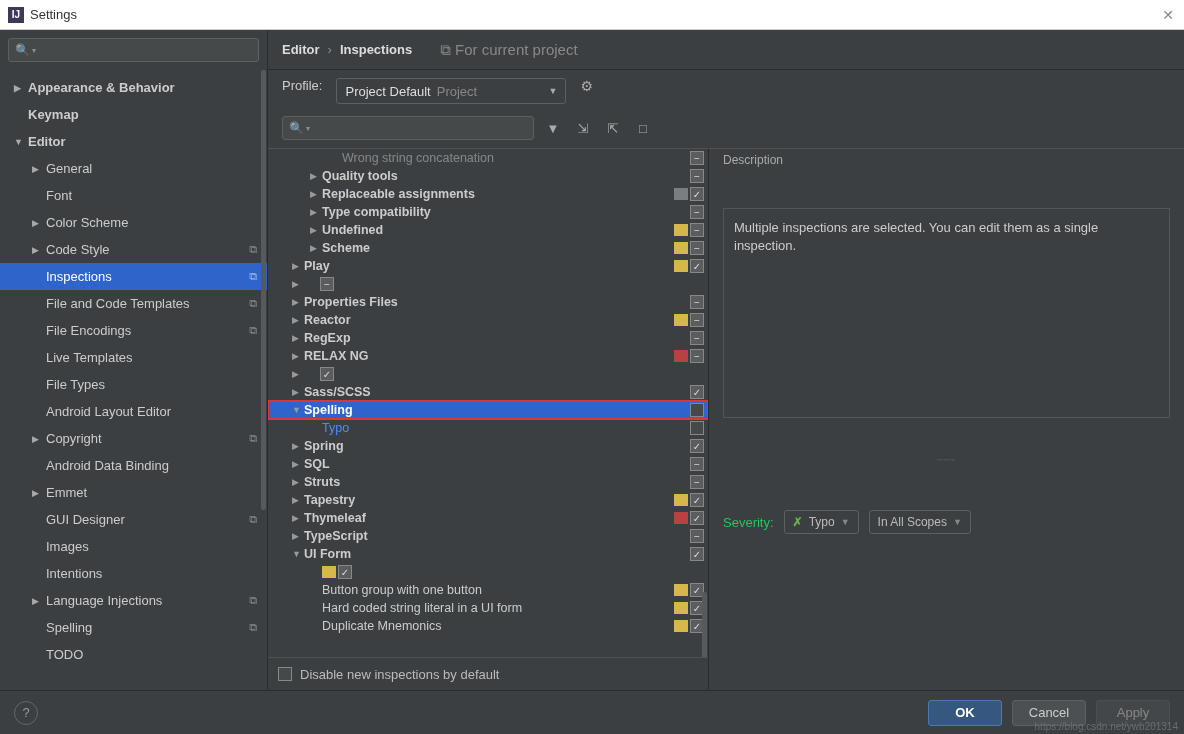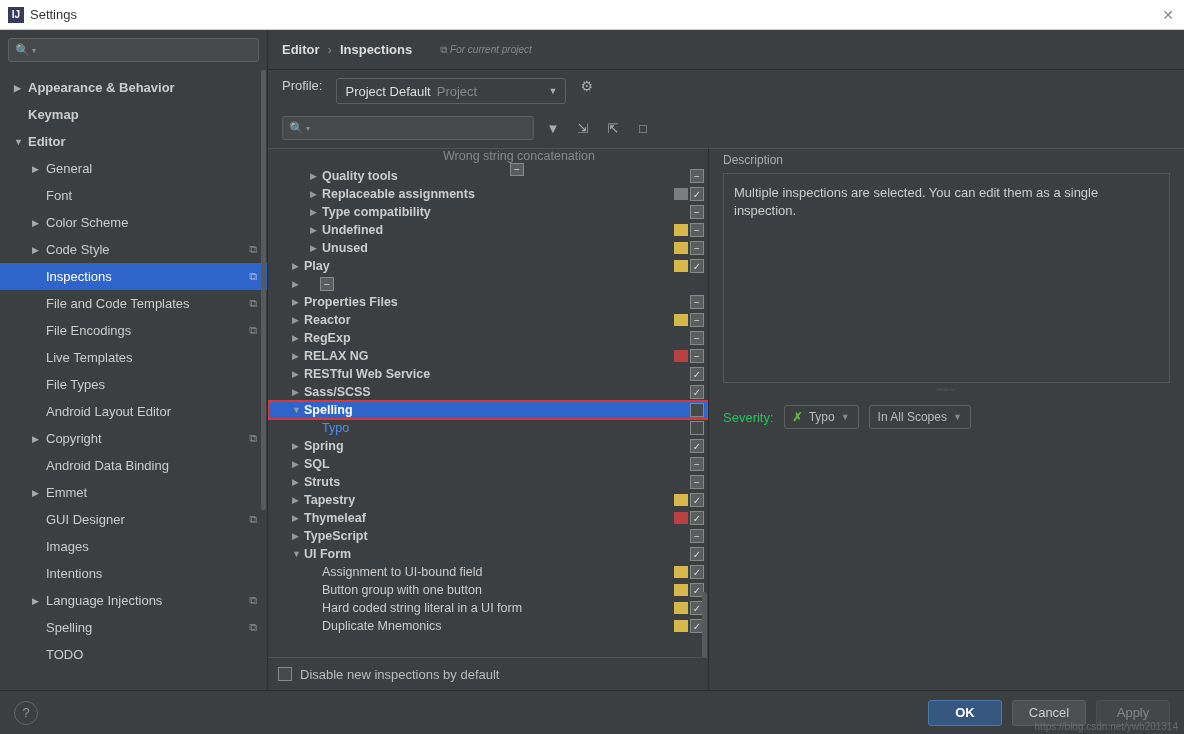--- a/index.html
+++ b/index.html
@@ -27,21 +27,21 @@
 .tree-item .label { flex: 1; }
 .tree-item .copy-icon { opacity: 0.5; font-size: 11px; }
 .ind-0 { padding-left: 14px; }
 .ind-1 { padding-left: 32px; }
 .scroll-thumb-left { position: absolute; right: 1px; top: 0; width: 5px; height: 440px; background: #565a5c; border-radius: 2px; }
 
 .main { flex: 1; display: flex; flex-direction: column; background: #3c3f41; }
 .breadcrumb { height: 40px; display: flex; align-items: center; padding: 0 14px; border-bottom: 1px solid #2b2b2b; }
 .breadcrumb .crumb { color: #ddd; font-weight: bold; }
 .breadcrumb .sep { margin: 0 8px; color: #888; }
-.breadcrumb .proj { margin-left: 28px; color: #888; font-style: italic; font-size: 10px; }
+.breadcrumb .proj { margin-left: 28px; color: #888; font-size: 15px; }
 .breadcrumb .proj::before { content: "⧉ "; font-style: normal; }
 
 .profile-row { display: flex; align-items: flex-start; padding: 8px 14px; gap: 14px; }
 .profile-row .lbl { color: #ccc; }
 .profile-select { width: 230px; height: 26px; border: 1px solid #5d5f60; background: #3c3f41; border-radius: 3px; display: flex; align-items: center; padding: 0 8px; color: #ddd; }
 .profile-select .sec { color: #888; margin-left: 6px; }
 .profile-select .dd { margin-left: auto; font-size: 9px; color: #aaa; }
 .gear { color: #aaa; font-size: 14px; }
 
 .toolbar-row { display: flex; align-items: center; padding: 4px 14px 8px; gap: 8px; }
@@ -53,35 +53,35 @@
 .inspect-list { position: absolute; inset: 0; padding-top: 0; }
 .i-row { display: flex; align-items: center; height: 18px; color: #ccc; font-size: 12.5px; position: relative; }
 .i-row .arrow { width: 12px; font-size: 9px; color: #999; }
 .i-row .lbl { flex: 1; }
 .i-row.bold .lbl { font-weight: bold; }
 .i-row.selected { background: #2f65ca; color: #fff; }
 .i-row.highlighted { outline: 2px solid #d93838; outline-offset: -1px; }
 .i-row.sub-selected .lbl { color: #4a8cff; }
 .il-1 { padding-left: 24px; }
 .il-2 { padding-left: 42px; }
-.il-3 { padding-left: 62px; flex-direction: column; }
+.il-3 { padding-left: 62px; }
 .status-box { width: 14px; height: 12px; margin-right: 2px; }
 .sb-yellow { background: #d6b84a; }
 .sb-red { background: #b94141; }
 .sb-gray { background: #7a7e80; }
 .chk { width: 14px; height: 14px; border: 1px solid #888; background: #5a5d5e; display: flex; align-items: center; justify-content: center; font-size: 10px; color: #ddd; margin-right: 4px; }
 .chk.checked::after { content: "✓"; }
 .chk.mixed::after { content: "−"; }
 .chk.empty { background: #45494a; }
 .scroll-thumb-mid { position: absolute; right: 1px; bottom: 28px; width: 5px; height: 70px; background: #565a5c; border-radius: 2px; }
 
 .disable-row { position: absolute; bottom: 0; left: 0; right: 0; height: 28px; border-top: 1px solid #515151; display: flex; align-items: center; padding: 16px 10px; background: #3c3f41; }
 .disable-row .chk { margin-right: 8px; }
 
-.right-pane { flex: 1; padding: 4px 14px 10px 14px; display: flex; flex-direction: column; border-top: 1px solid #515151; border-left: 1px solid #2b2b2b; }
+.right-pane { flex: 1; padding: 4px 14px 10px 14px; display: flex; flex-direction: column; border-top: 1px solid #515151; border-left: 1px solid #2b2b2b; gap: 35px; }
 .right-pane .sect-label { color: #aaa; font-size: 12px; margin-bottom: 6px; }
 .desc-box { border: 1px solid #555; background: #3c3f41; height: 210px; padding: 10px; color: #ccc; font-size: 13px; line-height: 1.4; }
 .grip { text-align: center; color: #666; font-size: 9px; letter-spacing: 1px; margin: 2px 0 10px; }
 .sev-row { display: flex; align-items: center; gap: 10px; }
 .sev-row .lbl { color: #22c55e; }
 .pill { border: 1px solid #5d5f60; height: 24px; border-radius: 3px; display: flex; align-items: center; padding: 0 8px; color: #bbb; font-size: 12px; gap: 6px; }
 .pill .x-green { color: #6ab04c; font-weight: bold; }
 .pill .dd { font-size: 9px; color: #888; }
 
 .footer { height: 44px; background: #3c3f41; border-top: 1px solid #2b2b2b; display: flex; align-items: center; padding: 0 14px; gap: 10px; position: relative; }
@@ -267,21 +267,21 @@
               <span class="chk mixed"></span>
             </div>
             <div class="i-row il-2 bold">
               <span class="arrow">▶</span>
               <span class="lbl">Undefined</span>
               <span class="status-box sb-yellow"></span>
               <span class="chk mixed"></span>
             </div>
             <div class="i-row il-2 bold">
               <span class="arrow">▶</span>
-              <span class="lbl">Unused</span>
+              <span class="lbl">Scheme</span>
               <span class="status-box sb-yellow"></span>
               <span class="chk mixed"></span>
             </div>
             <div class="i-row il-1 bold">
               <span class="arrow">▶</span>
               <span class="lbl">Play</span>
               <span class="status-box sb-yellow"></span>
               <span class="chk checked"></span>
             </div>
             <div class="i-row il-1 bold">
@@ -308,21 +308,20 @@
               <span class="chk mixed"></span>
             </div>
             <div class="i-row il-1 bold">
               <span class="arrow">▶</span>
               <span class="lbl">RELAX NG</span>
               <span class="status-box sb-red"></span>
               <span class="chk mixed"></span>
             </div>
             <div class="i-row il-1 bold">
               <span class="arrow">▶</span>
-              <span class="lbl">RESTful Web Service</span>
               <span class="status-box"></span>
               <span class="chk checked"></span>
             </div>
             <div class="i-row il-1 bold">
               <span class="arrow">▶</span>
               <span class="lbl">Sass/SCSS</span>
               <span class="status-box"></span>
               <span class="chk checked"></span>
             </div>
             <div class="i-row il-1 bold selected highlighted">
@@ -374,21 +373,20 @@
               <span class="chk mixed"></span>
             </div>
             <div class="i-row il-1 bold">
               <span class="arrow">▼</span>
               <span class="lbl">UI Form</span>
               <span class="status-box"></span>
               <span class="chk checked"></span>
             </div>
             <div class="i-row il-2">
               <span class="arrow"></span>
-              <span class="lbl">Assignment to UI-bound field</span>
               <span class="status-box sb-yellow"></span>
               <span class="chk checked"></span>
             </div>
             <div class="i-row il-2">
               <span class="arrow"></span>
               <span class="lbl">Button group with one button</span>
               <span class="status-box sb-yellow"></span>
               <span class="chk checked"></span>
             </div>
             <div class="i-row il-2">

